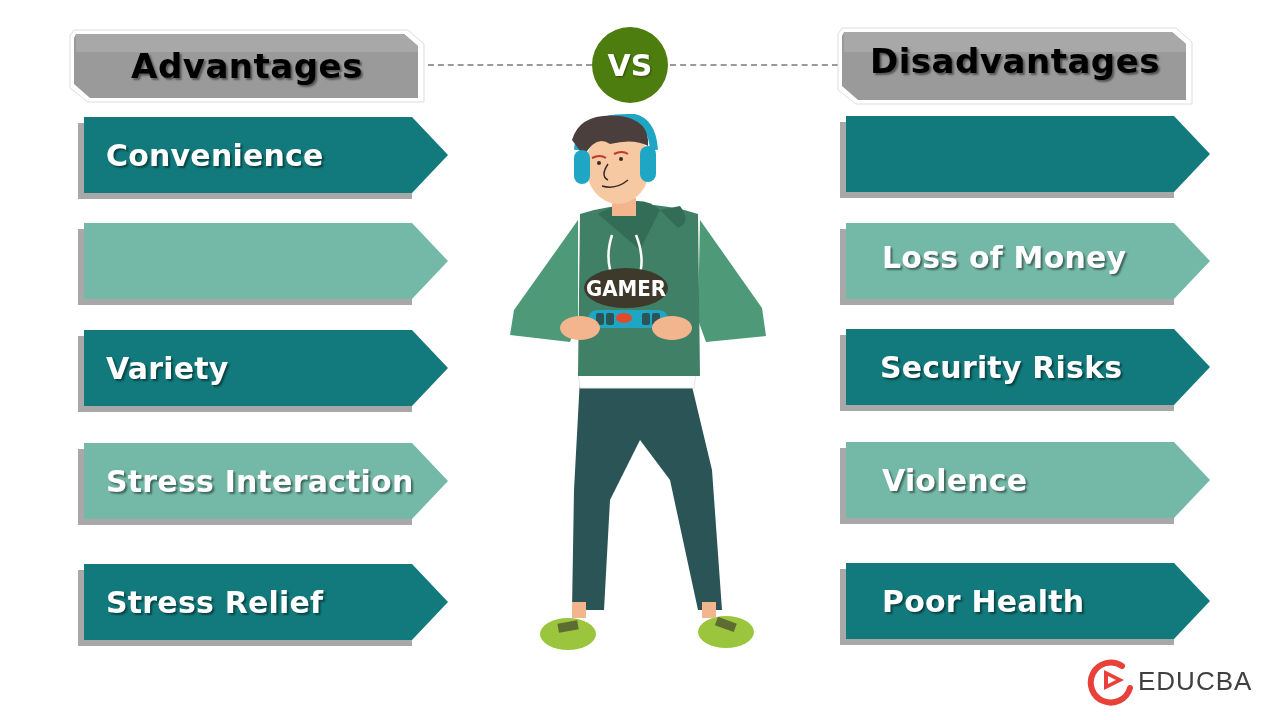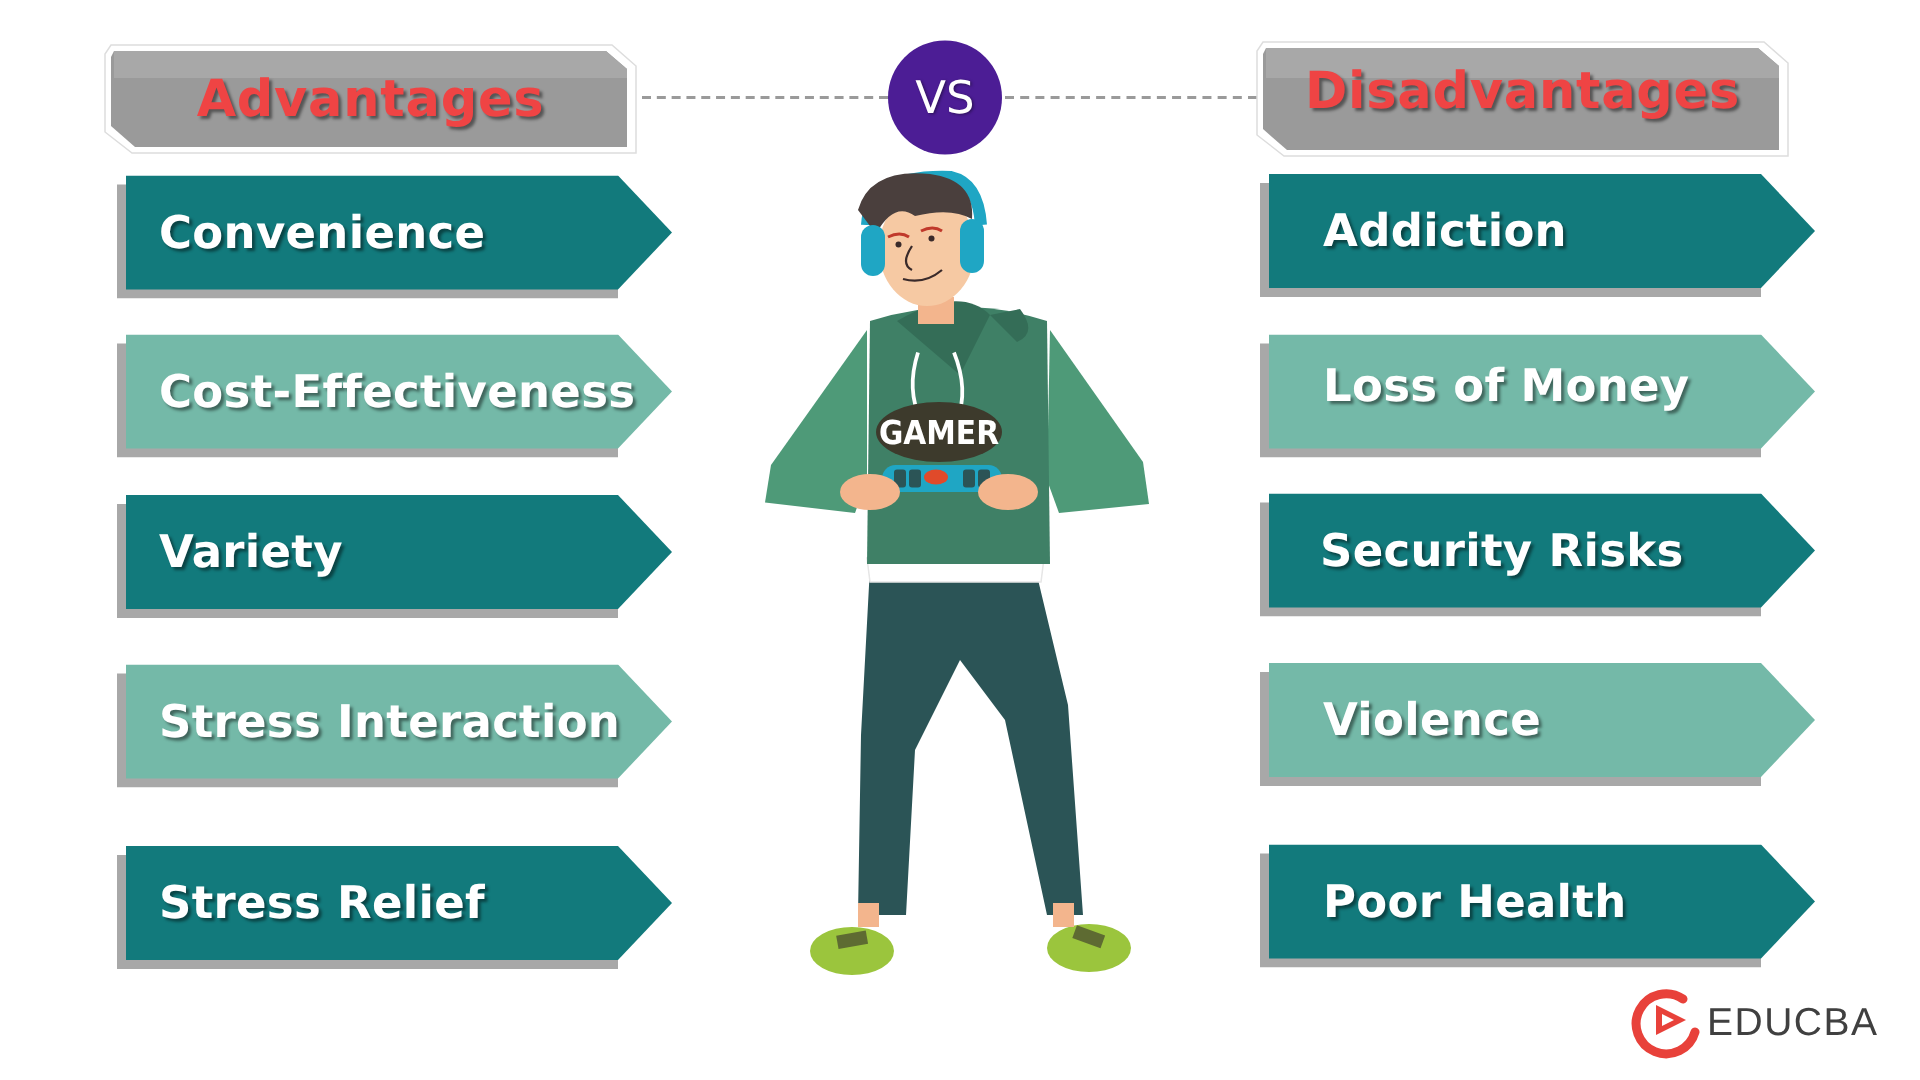--- a/index.html
+++ b/index.html
@@ -1,25 +1,25 @@
 <!DOCTYPE html>
 <html><head>
   <meta charset="utf-8">
   <style>
     html, body { margin:0; padding:0; }
     body { width:1280px; height:720px; background:#ffffff; position:relative; overflow:hidden;
            font-family:"DejaVu Sans", "Liberation Sans", sans-serif; }
     .hdr { position:absolute; top:28px; height:76px; }
     .hdr svg { position:absolute; left:0; top:0; }
     .hdr .lbl { position:absolute; left:0; right:0; top:0; bottom:0; display:flex; align-items:center; justify-content:center;
-                color:#ef4444; font-weight:bold; font-size:34px; letter-spacing:0.5px;
+                color:#000000; font-weight:bold; font-size:34px; letter-spacing:0.5px;
                 text-shadow:2px 2px 2px rgba(0,0,0,0.45); }
     .dash { position:absolute; top:64px; height:0; border-top:2px dashed #9a9a9a; }
-    .vs { position:absolute; left:592px; top:27px; width:76px; height:76px; border-radius:50%; background:#4c1d95;
-          display:flex; align-items:center; justify-content:center; color:#fff; font-weight:normal; font-size:30px;
+    .vs { position:absolute; left:592px; top:27px; width:76px; height:76px; border-radius:50%; background:#4d7c0f;
+          display:flex; align-items:center; justify-content:center; color:#fff; font-weight:bold; font-size:30px;
           text-shadow:1px 1px 2px rgba(0,0,0,0.4); }
     .arrow { position:absolute; width:370px; height:82px; }
     .arrow svg { position:absolute; left:0; top:0; }
     .arrow .txt { position:absolute; left:28px; top:0; height:76px; display:flex; align-items:center;
                   color:#ffffff; font-weight:bold; font-size:30px; letter-spacing:0.2px; white-space:nowrap;
                   text-shadow:2px 2px 2px rgba(0,0,0,0.45); }
     .figure { position:absolute; left:500px; top:110px; width:280px; height:560px; }
     .logo { position:absolute; left:1086px; top:656px; width:180px; height:50px; }
     .logo .word { position:absolute; left:52px; top:10px; font-size:26px; color:#404040; letter-spacing:1px;
                   font-family:"Liberation Sans", sans-serif; }
@@ -57,21 +57,20 @@
     <polygon points="6,0 334,0 370,38 334,76 6,76" fill="#127a7c"></polygon>
   </svg>
   <div class="txt">Convenience</div>
 </div>
 
 <div class="arrow" style="left:78px; top:223px;">
   <svg width="370" height="82">
     <rect x="0" y="6" width="334" height="76" fill="#a8a8a8"></rect>
     <polygon points="6,0 334,0 370,38 334,76 6,76" fill="#74b9a8"></polygon>
   </svg>
-  <div class="txt">Cost-Effectiveness</div>
 </div>
 
 <div class="arrow" style="left:78px; top:330px;">
   <svg width="370" height="82">
     <rect x="0" y="6" width="334" height="76" fill="#a8a8a8"></rect>
     <polygon points="6,0 334,0 370,38 334,76 6,76" fill="#127a7c"></polygon>
   </svg>
   <div class="txt">Variety</div>
 </div>
 
@@ -89,21 +88,20 @@
     <polygon points="6,0 334,0 370,38 334,76 6,76" fill="#127a7c"></polygon>
   </svg>
   <div class="txt">Stress Relief</div>
 </div>
 
 <div class="arrow" style="left:840px; top:116px;">
   <svg width="370" height="82">
     <rect x="0" y="6" width="334" height="76" fill="#a8a8a8"></rect>
     <polygon points="6,0 334,0 370,38 334,76 6,76" fill="#127a7c"></polygon>
   </svg>
-  <div class="txt" style="left:42px;">Addiction</div>
 </div>
 
 <div class="arrow" style="left:840px; top:223px;padding-left:36px;">
   <svg width="370" height="82">
     <rect x="0" y="6" width="334" height="76" fill="#a8a8a8"></rect>
     <polygon points="6,0 334,0 370,38 334,76 6,76" fill="#74b9a8"></polygon>
   </svg>
   <div class="txt" style="left:42px; top:-4px;">Loss of Money</div>
 </div>
 

